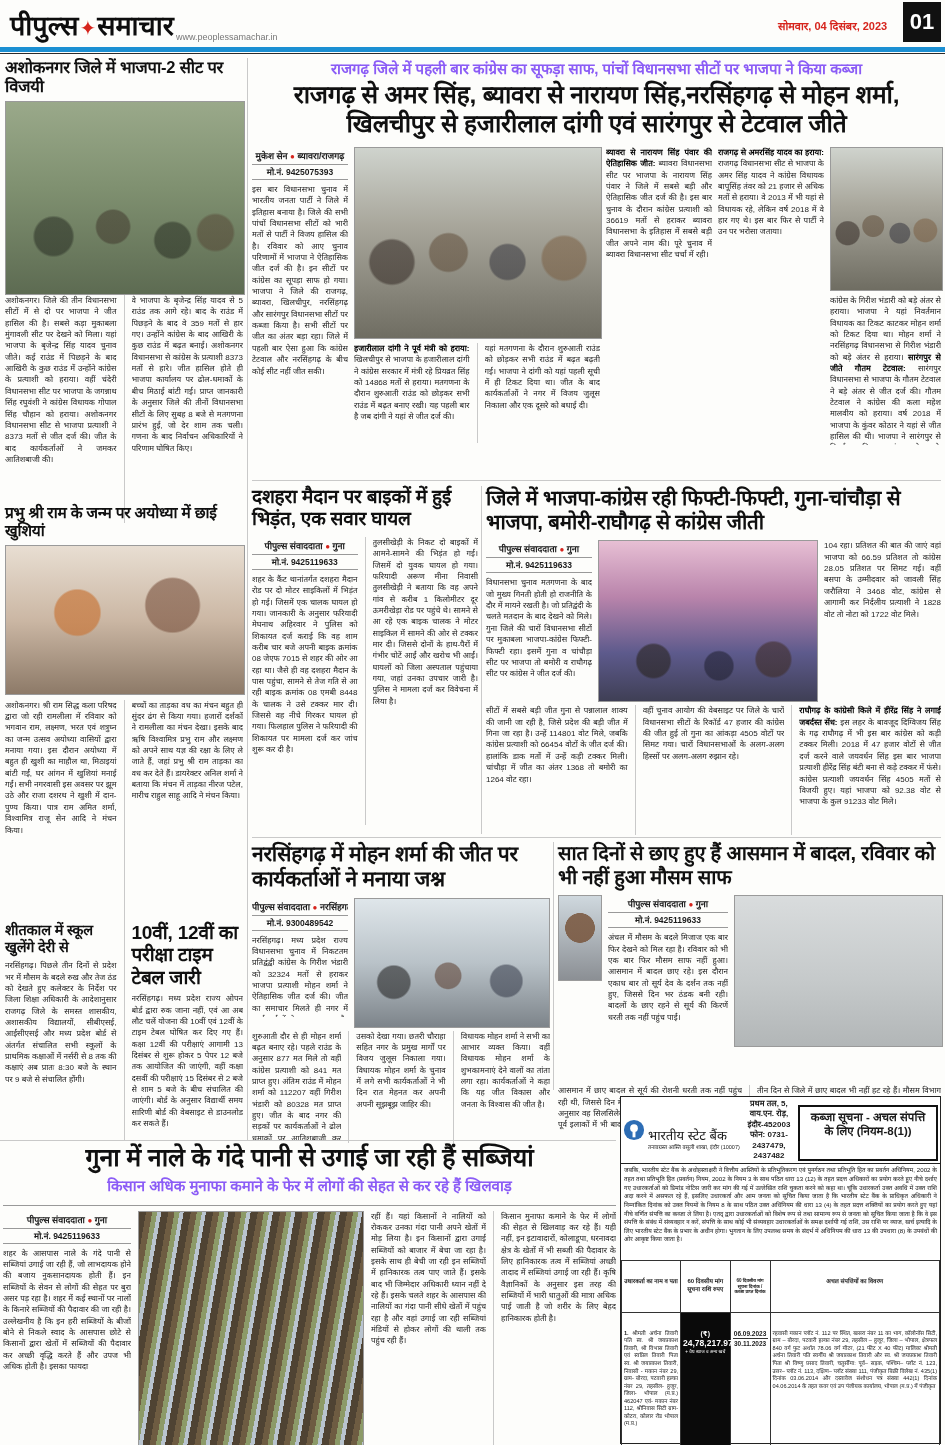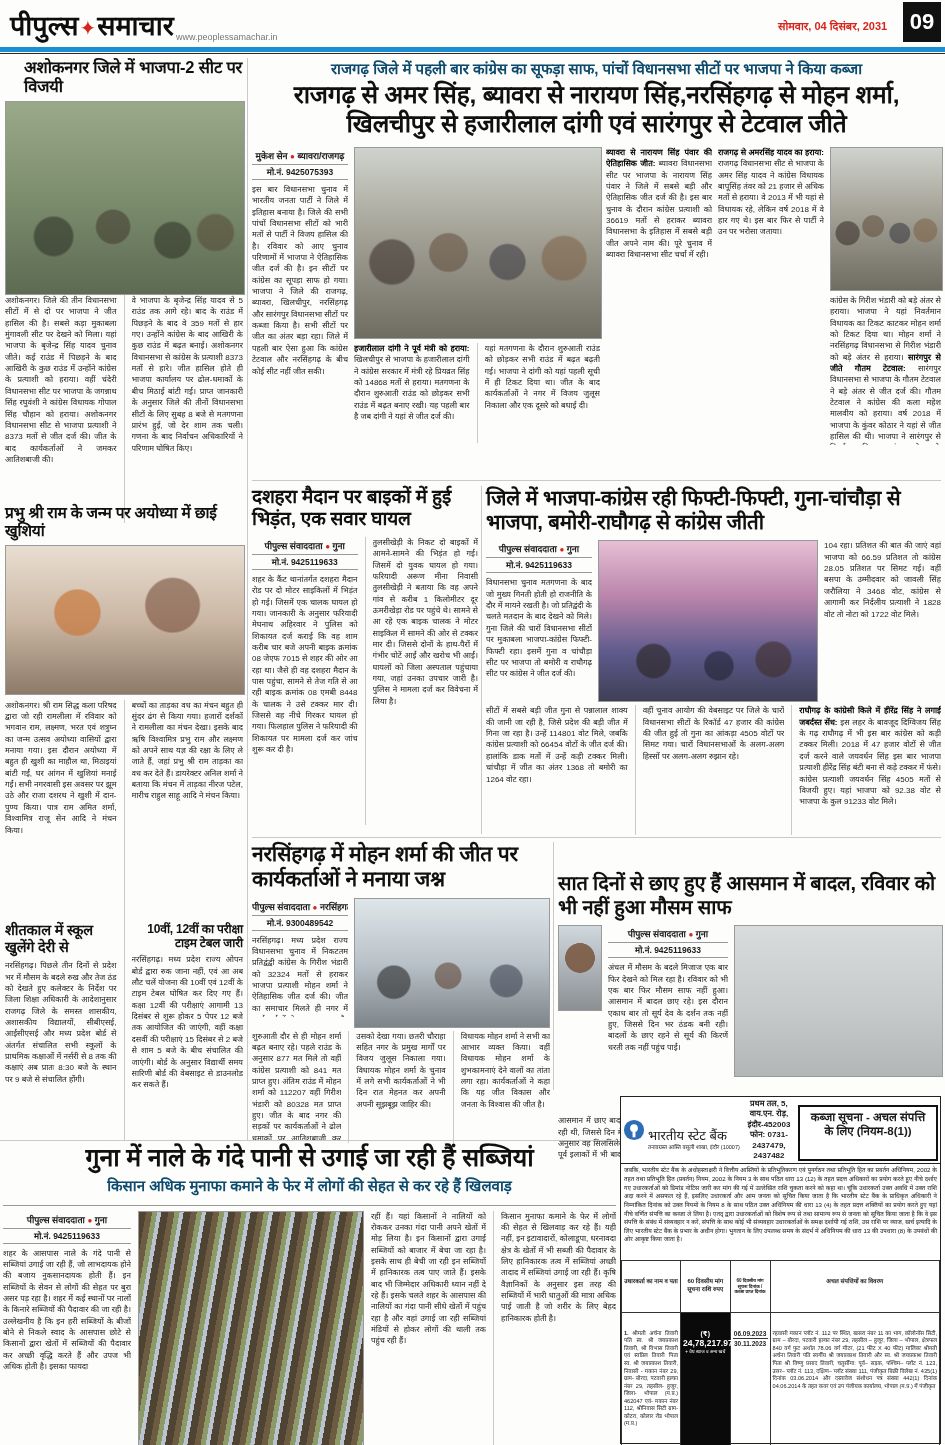--- a/index.html
+++ b/index.html
@@ -16,21 +16,21 @@
   .masthead-url{font-size:9px;color:#777;}
   .region-banner{font-size:30px;font-weight:bold;color:#d6251d;text-align:center;
     border-top:1px solid #bbb;border-bottom:1px solid #bbb;line-height:1.25;}
   .edition-date{font-size:11px;font-weight:bold;color:#d6251d;white-space:nowrap;}
   .page-no{background:#111;color:#fff;font-size:22px;font-weight:bold;
     width:38px;height:40px;display:flex;align-items:center;justify-content:center;}
   .blue-bar{background:#1b8fd2;height:5px;width:945px;}
   .hair{background:#2a2a2a;height:1px;width:945px;}
   
   .headline{font-weight:bold;color:#101010;line-height:1.18;letter-spacing:-0.2px;}
-  .kicker{font-weight:bold;text-align:center;color:#0c4a6e;}
+  .kicker{font-weight:bold;text-align:center;color:#8b5cf6;}
   .byline{font-size:9px;font-weight:bold;text-align:center;border-bottom:1px solid #999;
     padding:2px 0;white-space:nowrap;overflow:hidden;}
   .byline .dot{color:#d6251d;font-size:8px;}
   .phone{font-size:8.5px;font-weight:bold;text-align:center;border-bottom:1px solid #999;
     padding:1px 0 2px;}
   .cols{display:flex;gap:7px;}
   .col{font-size:8px;line-height:1.42;text-align:justify;color:#222;flex:1;overflow:hidden;}
   .col b{font-weight:bold;color:#000;}
   .vrule{width:1px;background:#c9c9c9;}
   .hrule{height:1px;background:#c9c9c9;}
@@ -88,28 +88,28 @@
 </head>
 <body>
 
 <div class="abs" style="left:0;top:0;width:945px;height:47px;">
   <div class="abs" style="left:10px;top:6px;">
     <span class="masthead-title">
       <span>पीपुल्स</span><span class="masthead-flame">✦</span><span>समाचार</span>
     </span>
   </div>
   <div class="abs masthead-url" style="left:176px;top:32px;">www.peoplessamachar.in</div>
-  <div class="abs edition-date" style="left:778px;top:18px;">सोमवार, 04 दिसंबर, 2031</div>
-  <div class="abs page-no" style="left:903px;top:2px;">09</div>
+  <div class="abs edition-date" style="left:778px;top:18px;">सोमवार, 04 दिसंबर, 2023</div>
+  <div class="abs page-no" style="left:903px;top:2px;">01</div>
 </div>
 <div class="abs blue-bar" style="left:0;top:47px;"></div>
 <div class="abs hair" style="left:0;top:53px;"></div>
 
 <div class="abs" style="left:5px;top:58px;width:238px;height:440px;">
-  <div class="headline" style="font-size:16.5px;margin-left:19px;">अशोकनगर जिले में भाजपा-2 सीट पर विजयी</div>
+  <div class="headline" style="font-size:16.5px;">अशोकनगर जिले में भाजपा-2 सीट पर विजयी</div>
   <div class="photo ph-crowd" style="width:238px;height:192px;margin-top:4px;"></div>
   <div class="cols" style="height:228px;">
     <div class="col">अशोकनगर। जिले की तीन विधानसभा सीटों में से दो पर भाजपा ने जीत हासिल की है। सबसे कड़ा मुकाबला मुंगावली सीट पर देखने को मिला। यहां भाजपा के बृजेन्द्र सिंह यादव चुनाव जीते। कई राउंड में पिछड़ने के बाद आखिरी के कुछ राउंड में उन्होंने कांग्रेस के प्रत्याशी को हराया। वहीं चंदेरी विधानसभा सीट पर भाजपा के जगन्नाथ सिंह रघुवंशी ने कांग्रेस विधायक गोपाल सिंह चौहान को हराया। अशोकनगर विधानसभा सीट से भाजपा प्रत्याशी ने 8373 मतों से जीत दर्ज की। जीत के बाद कार्यकर्ताओं ने जमकर आतिशबाजी की।</div>
     <div class="vrule"></div>
     <div class="col">वे भाजपा के बृजेन्द्र सिंह यादव से 5 राउंड तक आगे रहे। बाद के राउंड में पिछड़ने के बाद वे 359 मतों से हार गए। उन्होंने कांग्रेस के बाद आखिरी के कुछ राउंड में बढ़त बनाई। अशोकनगर विधानसभा से कांग्रेस के प्रत्याशी 8373 मतों से हारे। जीत हासिल होते ही भाजपा कार्यालय पर ढोल-धमाकों के बीच मिठाई बांटी गई। प्राप्त जानकारी के अनुसार जिले की तीनों विधानसभा सीटों के लिए सुबह 8 बजे से मतगणना प्रारंभ हुई, जो देर शाम तक चली। गणना के बाद निर्वाचन अधिकारियों ने परिणाम घोषित किए।</div>
   </div>
 </div>
 <div class="abs vrule" style="left:247px;top:58px;height:1082px;"></div>
 
 <div class="abs" style="left:252px;top:58px;width:689px;height:420px;">
@@ -164,21 +164,21 @@
 </div>
 
 <div class="abs" style="left:5px;top:922px;width:238px;height:218px;">
   <div class="cols" style="height:100%;">
     <div style="flex:1;">
       <div class="headline" style="font-size:14.5px;">शीतकाल में स्कूल खुलेंगे देरी से</div>
       <div class="col" style="margin-top:4px;height:160px;">नरसिंहगढ़। पिछले तीन दिनों से प्रदेश भर में मौसम के बदले रुख और तेज ठंड को देखते हुए कलेक्टर के निर्देश पर जिला शिक्षा अधिकारी के आदेशानुसार राजगढ़ जिले के समस्त शासकीय, अशासकीय विद्यालयों, सीबीएसई, आईसीएसई और मध्य प्रदेश बोर्ड से अंतर्गत संचालित सभी स्कूलों के प्राथमिक कक्षाओं में नर्सरी से 8 तक की कक्षाएं अब प्रातः 8:30 बजे के स्थान पर 9 बजे से संचालित होंगी।</div>
     </div>
     <div class="vrule"></div>
     <div style="flex:1;">
-      <div class="headline" style="font-size:12px;text-align:right;">10वीं, 12वीं का परीक्षा टाइम टेबल जारी</div>
+      <div class="headline" style="font-size:19px;">10वीं, 12वीं का परीक्षा टाइम टेबल जारी</div>
       <div class="col" style="margin-top:4px;height:160px;">नरसिंहगढ़। मध्य प्रदेश राज्य ओपन बोर्ड द्वारा रुक जाना नहीं, एवं आ अब लौट चलें योजना की 10वीं एवं 12वीं के टाइम टेबल घोषित कर दिए गए हैं। कक्षा 12वीं की परीक्षाएं आगामी 13 दिसंबर से शुरू होकर 5 पेपर 12 बजे तक आयोजित की जाएंगी, वहीं कक्षा दसवीं की परीक्षाएं 15 दिसंबर से 2 बजे से शाम 5 बजे के बीच संचालित की जाएंगी। बोर्ड के अनुसार विद्यार्थी समय सारिणी बोर्ड की वेबसाइट से डाउनलोड कर सकते हैं।</div>
     </div>
   </div>
 </div>
 
 <div class="abs" style="left:252px;top:486px;width:226px;height:348px;">
   <div class="headline" style="font-size:19px;">दशहरा मैदान पर बाइकों में हुई भिड़ंत, एक सवार घायल</div>
   <div class="cols" style="margin-top:6px;height:288px;">
     <div style="flex:1;">
       <div class="byline">
@@ -231,21 +231,21 @@
   <div class="cols" style="margin-top:5px;height:112px;">
     <div class="col">शुरुआती दौर से ही मोहन शर्मा बढ़त बनाए रहे। पहले राउंड के अनुसार 877 मत मिले तो वहीं कांग्रेस प्रत्याशी को 841 मत प्राप्त हुए। अंतिम राउंड में मोहन शर्मा को 112207 वहीं गिरीश भंडारी को 80328 मत प्राप्त हुए। जीत के बाद नगर की सड़कों पर कार्यकर्ताओं ने ढोल धमाकों पर आतिशबाजी कर एक दूसरे को बधाई दी।</div>
     <div class="vrule"></div>
     <div class="col">उसको देखा गया। छतरी चौराहा सहित नगर के प्रमुख मार्गों पर विजय जुलूस निकाला गया। विधायक मोहन शर्मा के चुनाव में लगे सभी कार्यकर्ताओं ने भी दिन रात मेहनत कर अपनी अपनी सूझबूझ जाहिर की।</div>
     <div class="vrule"></div>
     <div class="col">विधायक मोहन शर्मा ने सभी का आभार व्यक्त किया। वहीं विधायक मोहन शर्मा के शुभकामनाएं देने वालों का तांता लगा रहा। कार्यकर्ताओं ने कहा कि यह जीत विकास और जनता के विश्वास की जीत है।</div>
   </div>
 </div>
 <div class="abs vrule" style="left:553px;top:842px;height:248px;"></div>
 
-<div class="abs" style="left:558px;top:872px;width:383px;height:248px;">
+<div class="abs" style="left:558px;top:842px;width:383px;height:248px;">
   <div class="headline" style="font-size:20px;">सात दिनों से छाए हुए हैं आसमान में बादल, रविवार को भी नहीं हुआ मौसम साफ</div>
   <div style="display:flex;gap:6px;margin-top:6px;height:186px;">
     <div class="photo ph-portrait" style="width:42px;height:84px;flex:none;"></div>
     <div style="width:120px;flex:none;">
       <div class="byline">
         <span>पीपुल्स संवाददाता</span> <span class="dot">●</span> <span>गुना</span>
       </div>
       <div class="phone">मो.नं. 9425119633</div>
       <div class="col" style="margin-top:4px;height:140px;">अंचल में मौसम के बदले मिजाज एक बार फिर देखने को मिल रहा है। रविवार को भी एक बार फिर मौसम साफ नहीं हुआ। आसमान में बादल छाए रहे। इस दौरान एकाध बार तो सूर्य देव के दर्शन तक नहीं हुए, जिससे दिन भर ठंडक बनी रही। बादलों के छाए रहने से सूर्य की किरणें धरती तक नहीं पहुंच पाईं।</div>
     </div>

